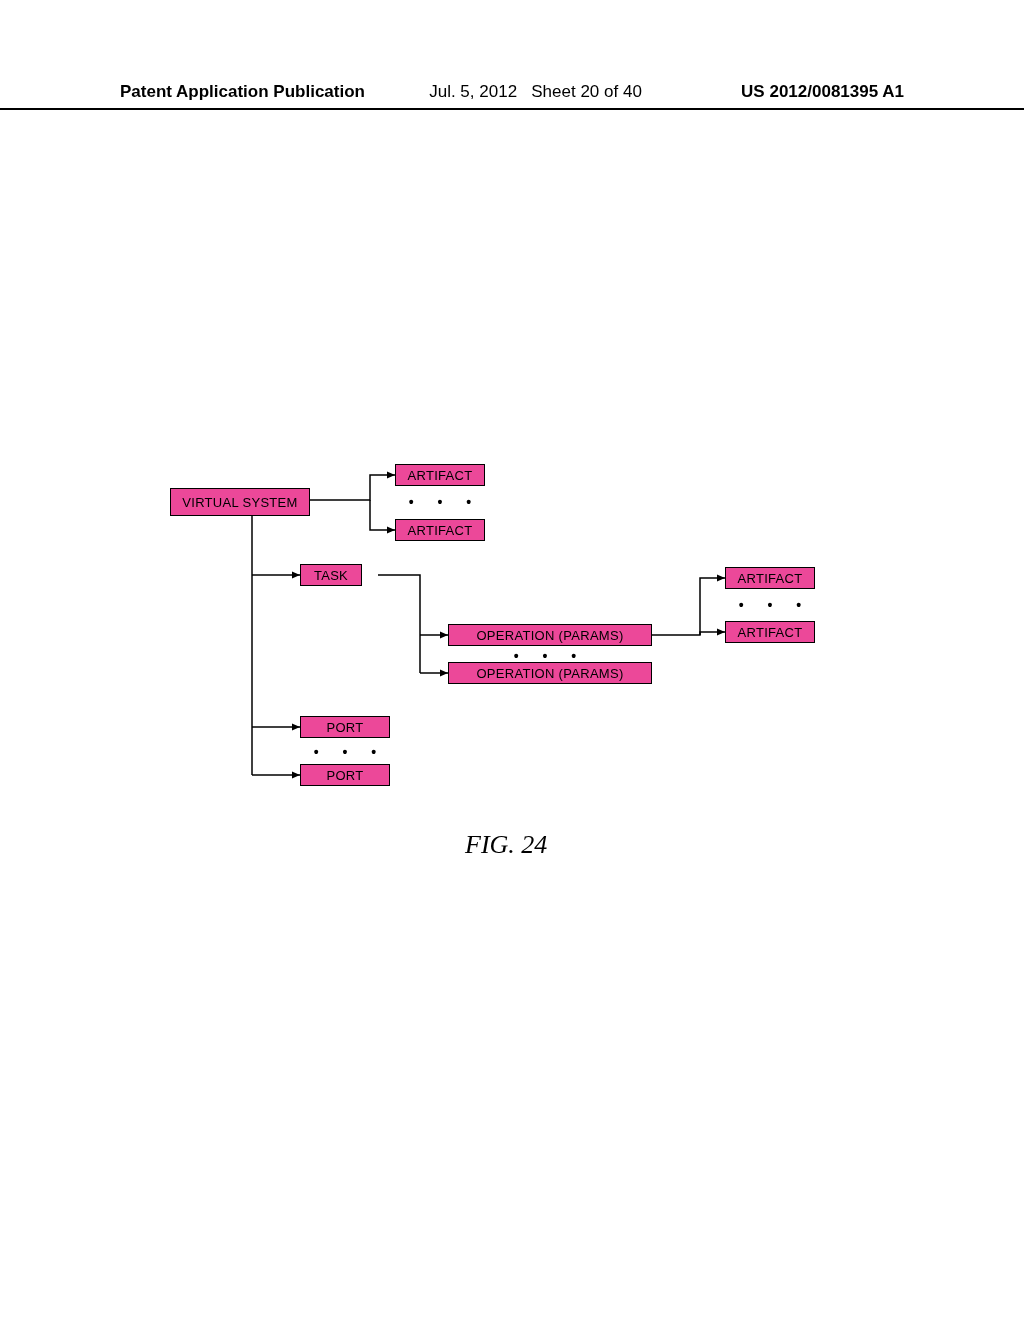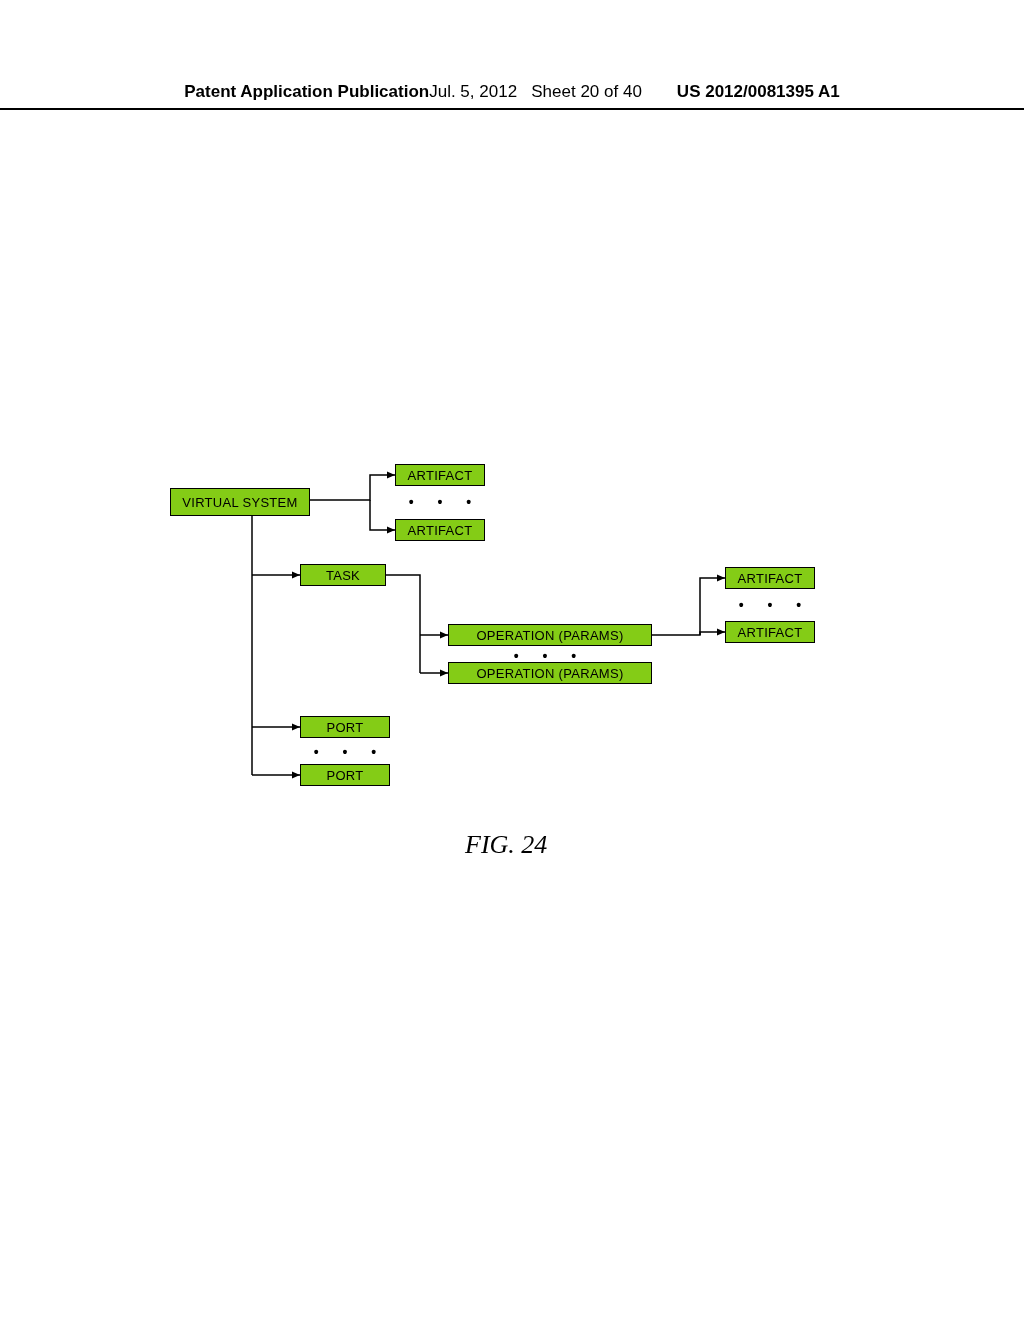--- a/index.html
+++ b/index.html
@@ -11,41 +11,41 @@
     position: relative;
     color: #000;
   }
   .header {
     position: absolute;
     top: 82px;
     left: 0;
     width: 100%;
     padding: 0 120px;
     display: flex;
-    justify-content: center;
+    justify-content: space-between;
     font-size: 17px;
     border-bottom: 2px solid #000;
     padding-bottom: 6px;
   }
   .header .pub-type { font-weight: bold; }
   .header .date { }
   .header .pub-no { font-weight: bold; margin-left: 35px; }
 
   .diagram {
     position: absolute;
     left: 0;
     top: 0;
     width: 1024px;
     height: 1320px;
   }
 
   .box {
     position: absolute;
     border: 1.5px solid #000;
-    background: #84cc16;
+    background: #ec4899;
     font-size: 13px;
     font-family: Arial, sans-serif;
     letter-spacing: 0.3px;
     display: flex;
     align-items: center;
     justify-content: center;
     text-align: center;
     padding: 2px 6px;
     white-space: nowrap;
   }
@@ -122,21 +122,21 @@
   <div class="box" style="left:395px; top:464px; width:90px; height:22px;">
     <span>ARTIFACT</span>
   </div>
   <div class="dots" style="left:400px; top:494px; width:90px;">
     <span>•   •   •</span>
   </div>
   <div class="box" style="left:395px; top:519px; width:90px; height:22px;">
     <span>ARTIFACT</span>
   </div>
 
-  <div class="box" style="left:300px; top:564px; width:86px; height:22px;">
+  <div class="box" style="left:300px; top:564px; width:62px; height:22px;">
     <span>TASK</span>
   </div>
 
   <div class="box" style="left:448px; top:624px; width:204px; height:22px;">
     <span>OPERATION (PARAMS)</span>
   </div>
   <div class="dots" style="left:500px; top:648px; width:100px;">
     <span>•   •   •</span>
   </div>
   <div class="box" style="left:448px; top:662px; width:204px; height:22px;">

